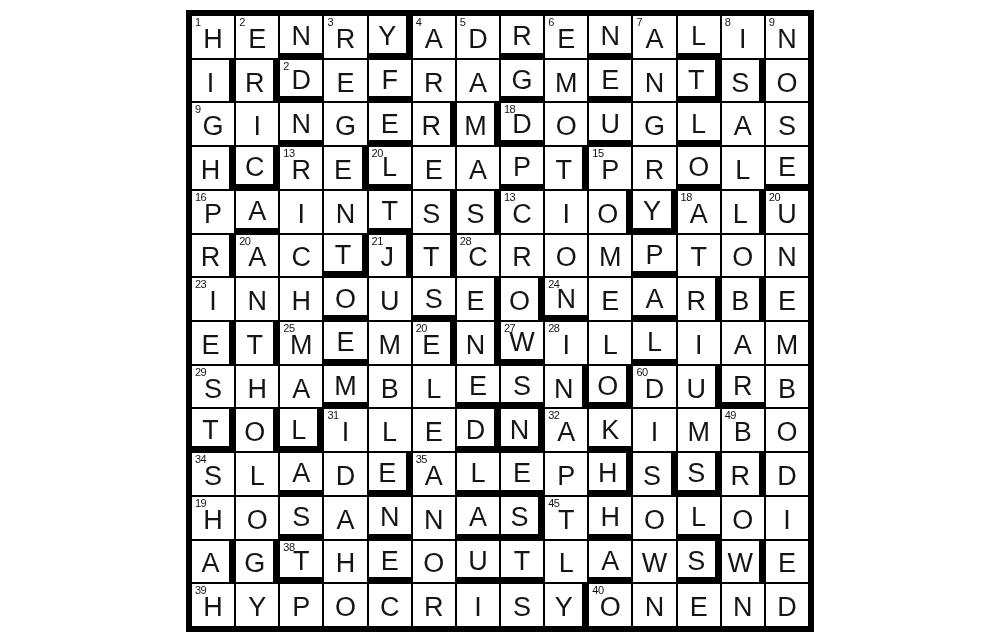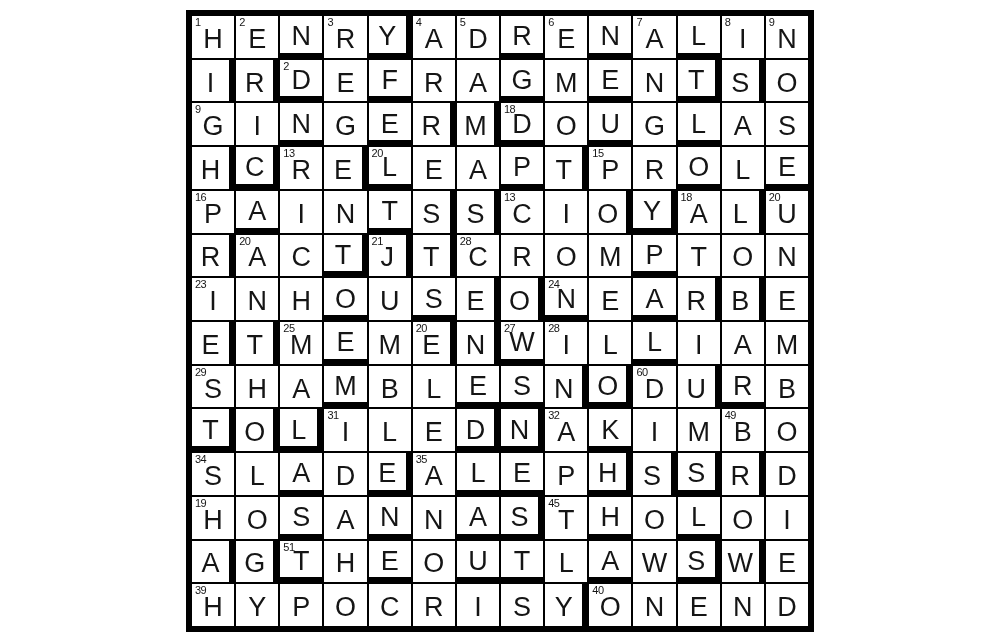--- a/index.html
+++ b/index.html
@@ -564,21 +564,21 @@
       <div class="cell">
         <span class="letter">I</span>
       </div>
       <div class="cell br">
         <span class="letter">A</span>
       </div>
       <div class="cell br">
         <span class="letter">G</span>
       </div>
       <div class="cell bb">
-        <span class="num">51</span>
+        <span class="num">38</span>
         <span class="letter">T</span>
       </div>
       <div class="cell">
         <span class="letter">H</span>
       </div>
       <div class="cell bb">
         <span class="letter">E</span>
       </div>
       <div class="cell">
         <span class="letter">O</span>

